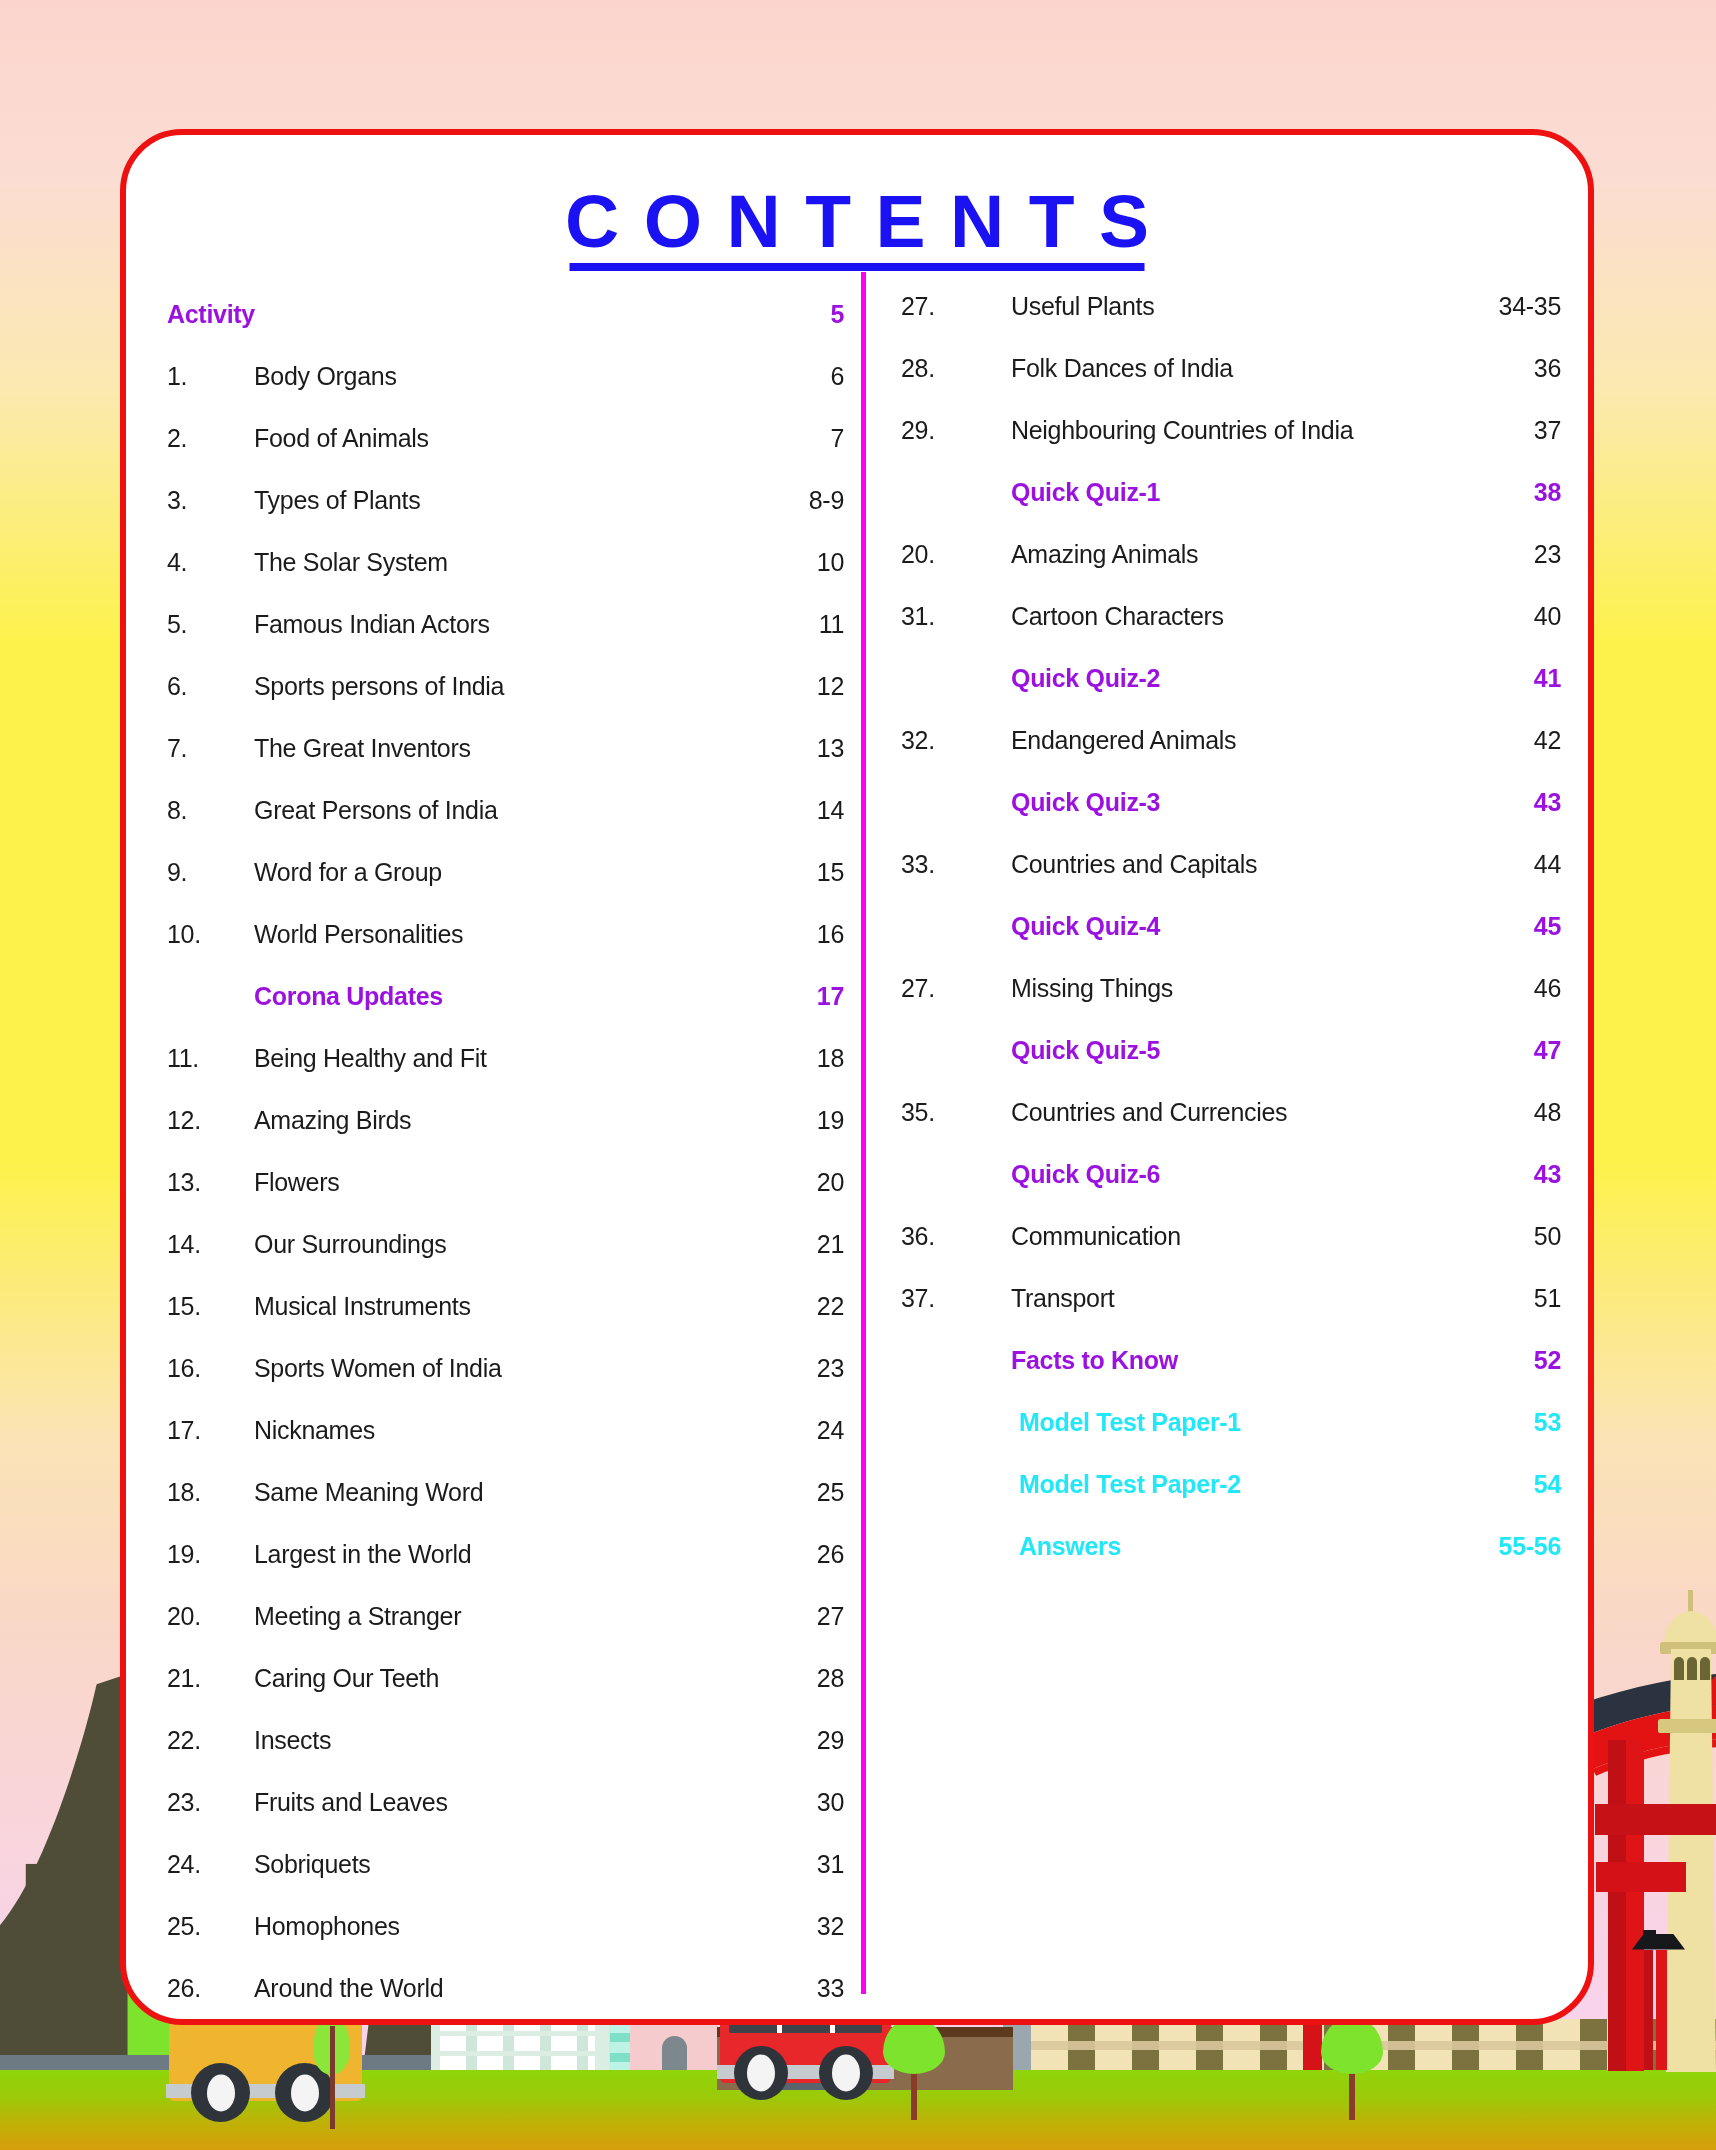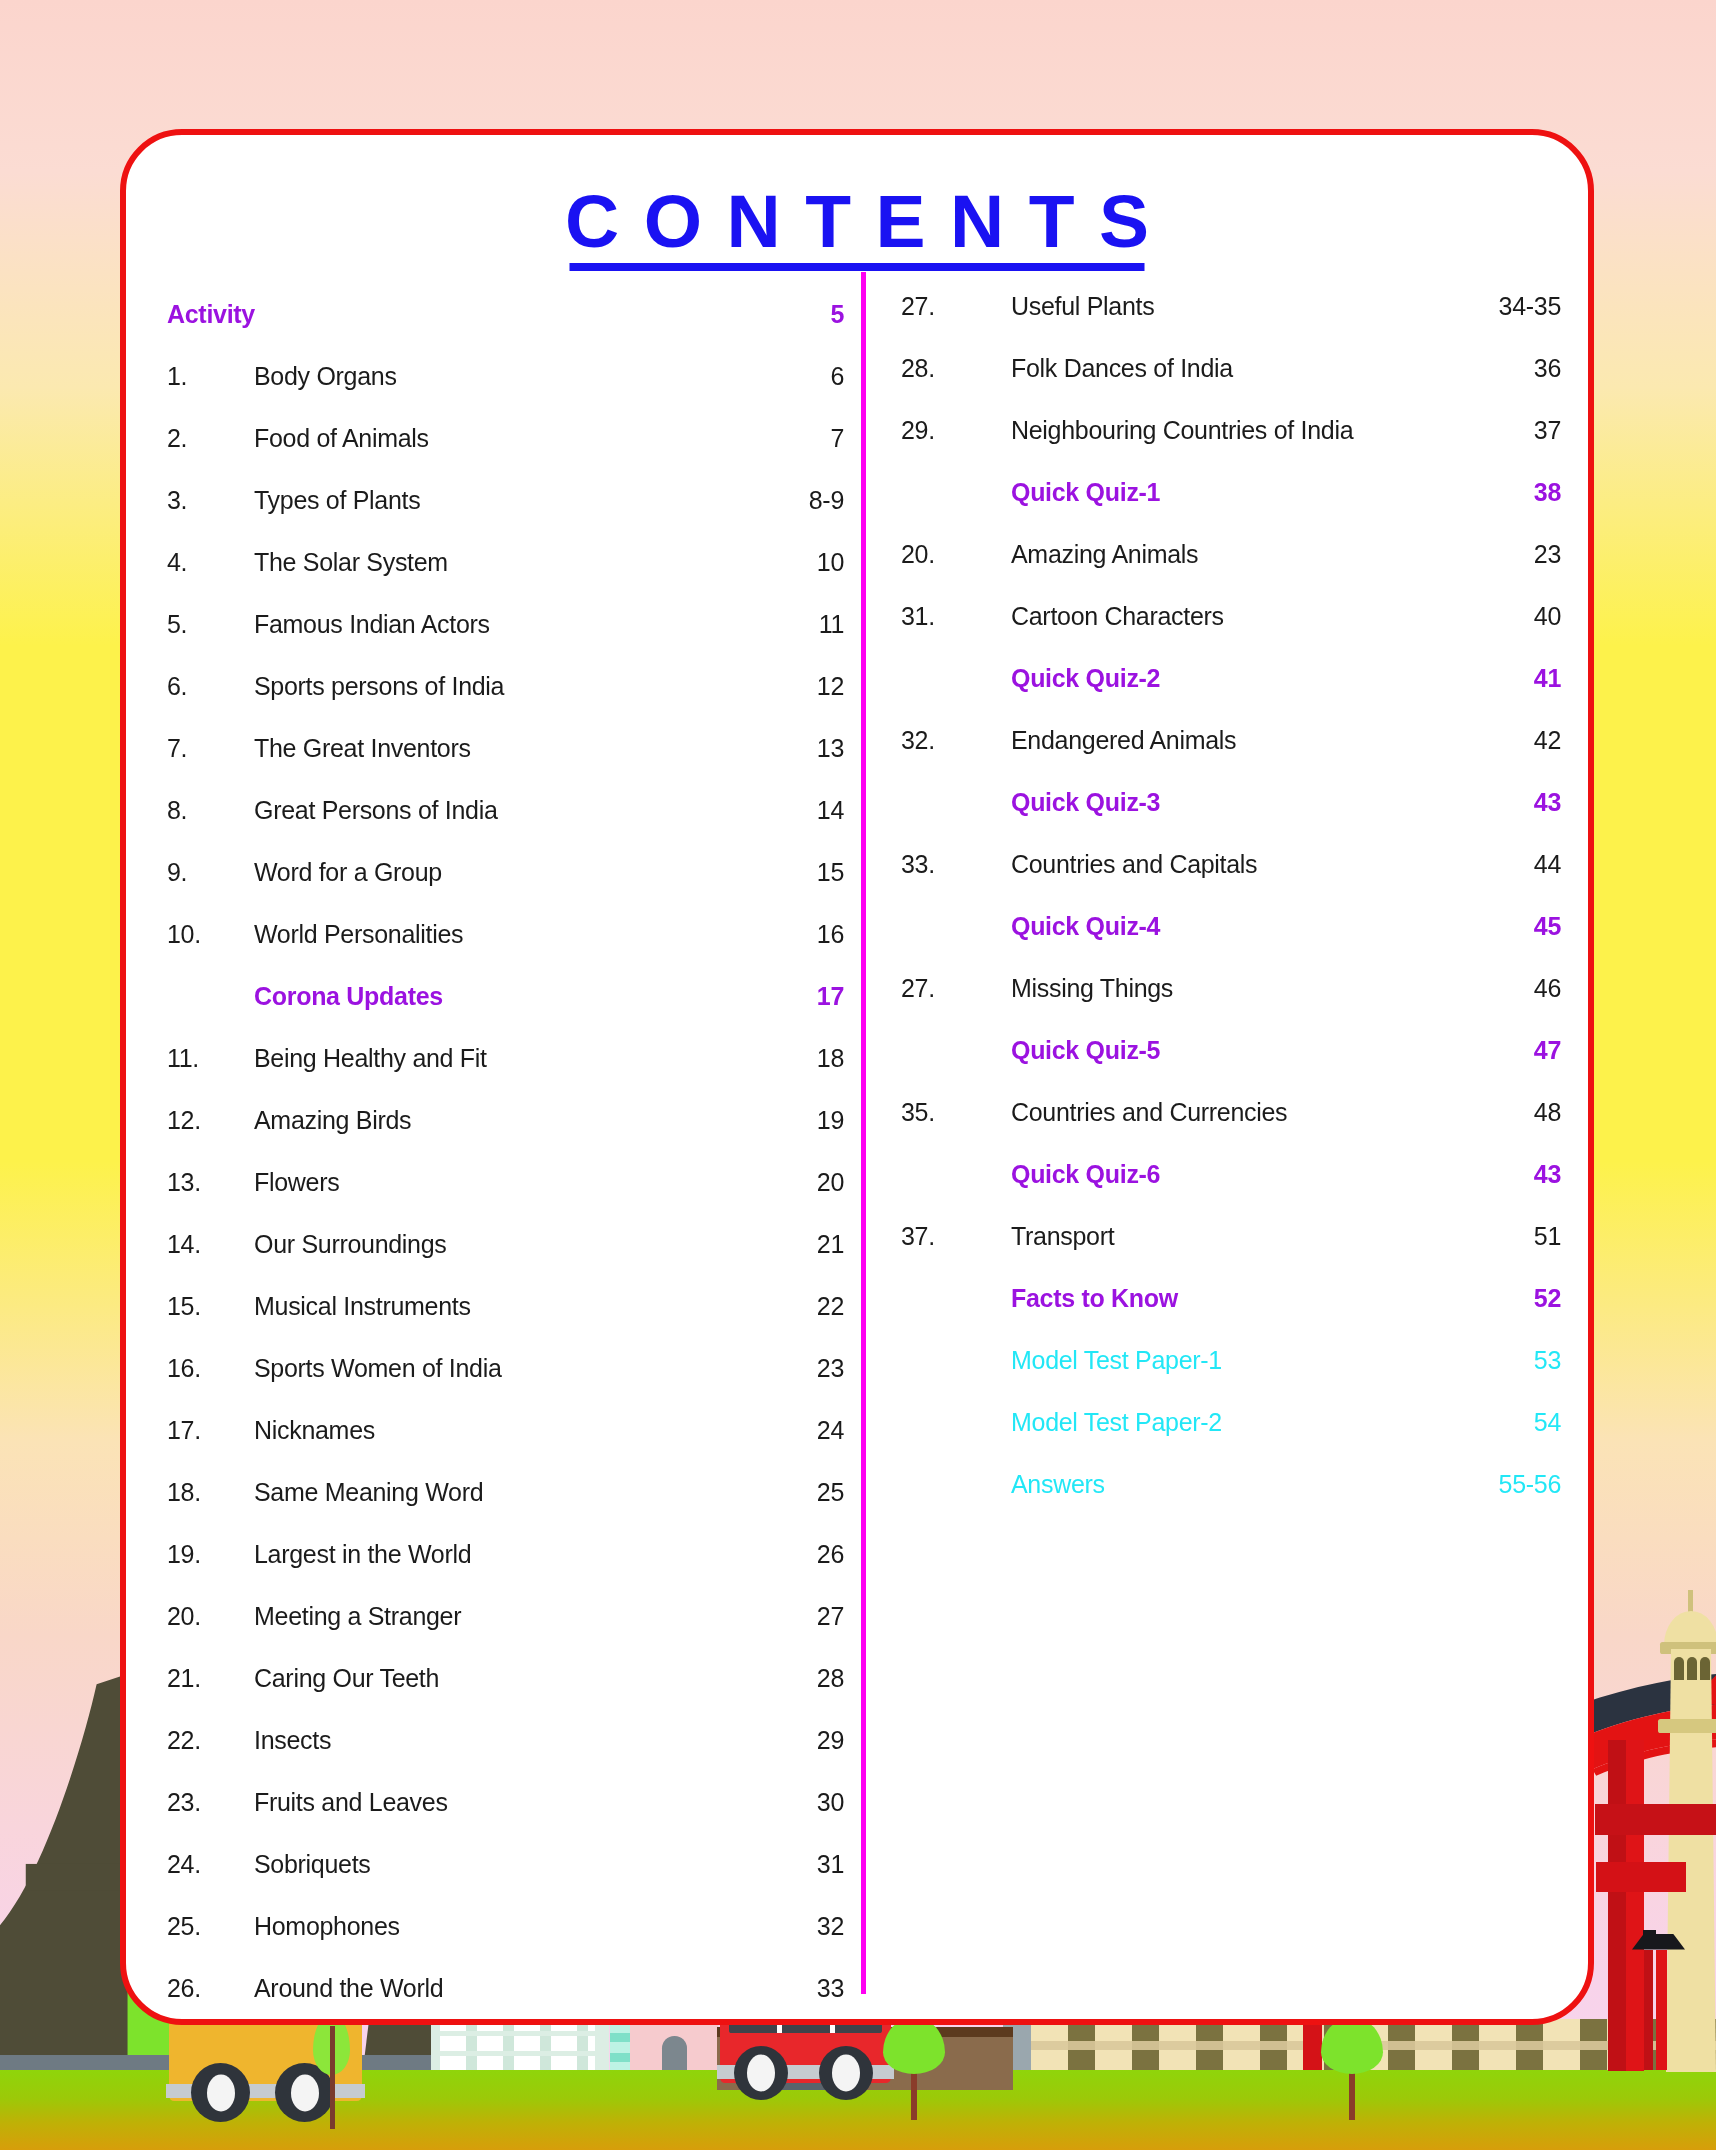--- a/index.html
+++ b/index.html
@@ -103,21 +103,21 @@
   .col-left{left:41px;top:148px;width:677px;}
   .col-right{left:775px;top:140px;width:660px;}
   .row{display:flex;align-items:center;font-size:25px;color:var(--ink,#1b1b1b);letter-spacing:-0.3px;}
   .col-left  .row{height:62px;}
   .col-right .row{height:62px;}
   .col-left  .num{width:87px;flex:none;}
   .col-right .num{width:110px;flex:none;}
   .label{flex:1;white-space:nowrap;}
   .page{white-space:nowrap;text-align:right;}
   .row.purple{color:var(--purple,#9b12e0);font-weight:700;}
-  .row.cyan{color:var(--cyan,#22e7f6);font-weight:400;}
+  .row.cyan{color:var(--cyan,#22e7f6);font-weight:700;gap:8px;}
 </style>
 </head>
 <body>
 
 <div class="stage">
 
   <div class="sky"></div>
 
   <div class="scene">
     <div class="bush"></div>
@@ -431,20 +431,25 @@
           <span class="num">35.</span>
           <span class="label">Countries and Currencies</span>
           <span class="page">48</span>
         </div>
         <div class="row purple">
           <span class="num"></span>
           <span class="label">Quick Quiz-6</span>
           <span class="page">43</span>
         </div>
         <div class="row">
+          <span class="num">36.</span>
+          <span class="label">Communication</span>
+          <span class="page">50</span>
+        </div>
+        <div class="row">
           <span class="num">37.</span>
           <span class="label">Transport</span>
           <span class="page">51</span>
         </div>
         <div class="row purple">
           <span class="num"></span>
           <span class="label">Facts to Know</span>
           <span class="page">52</span>
         </div>
         <div class="row cyan">

